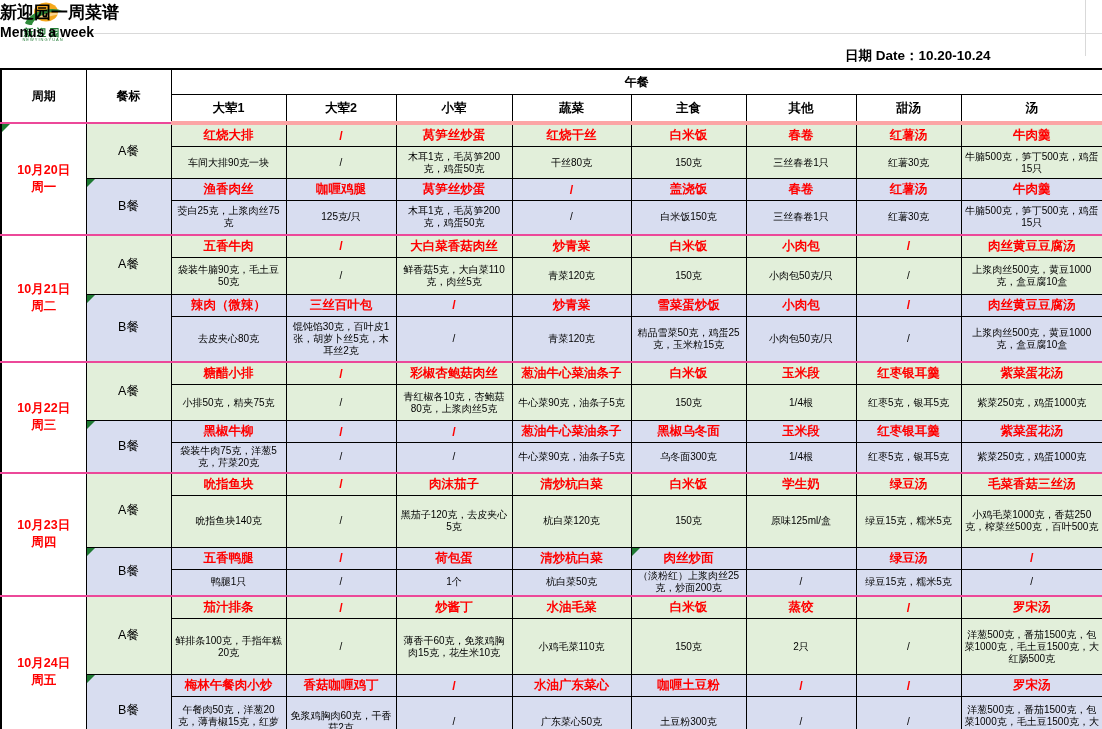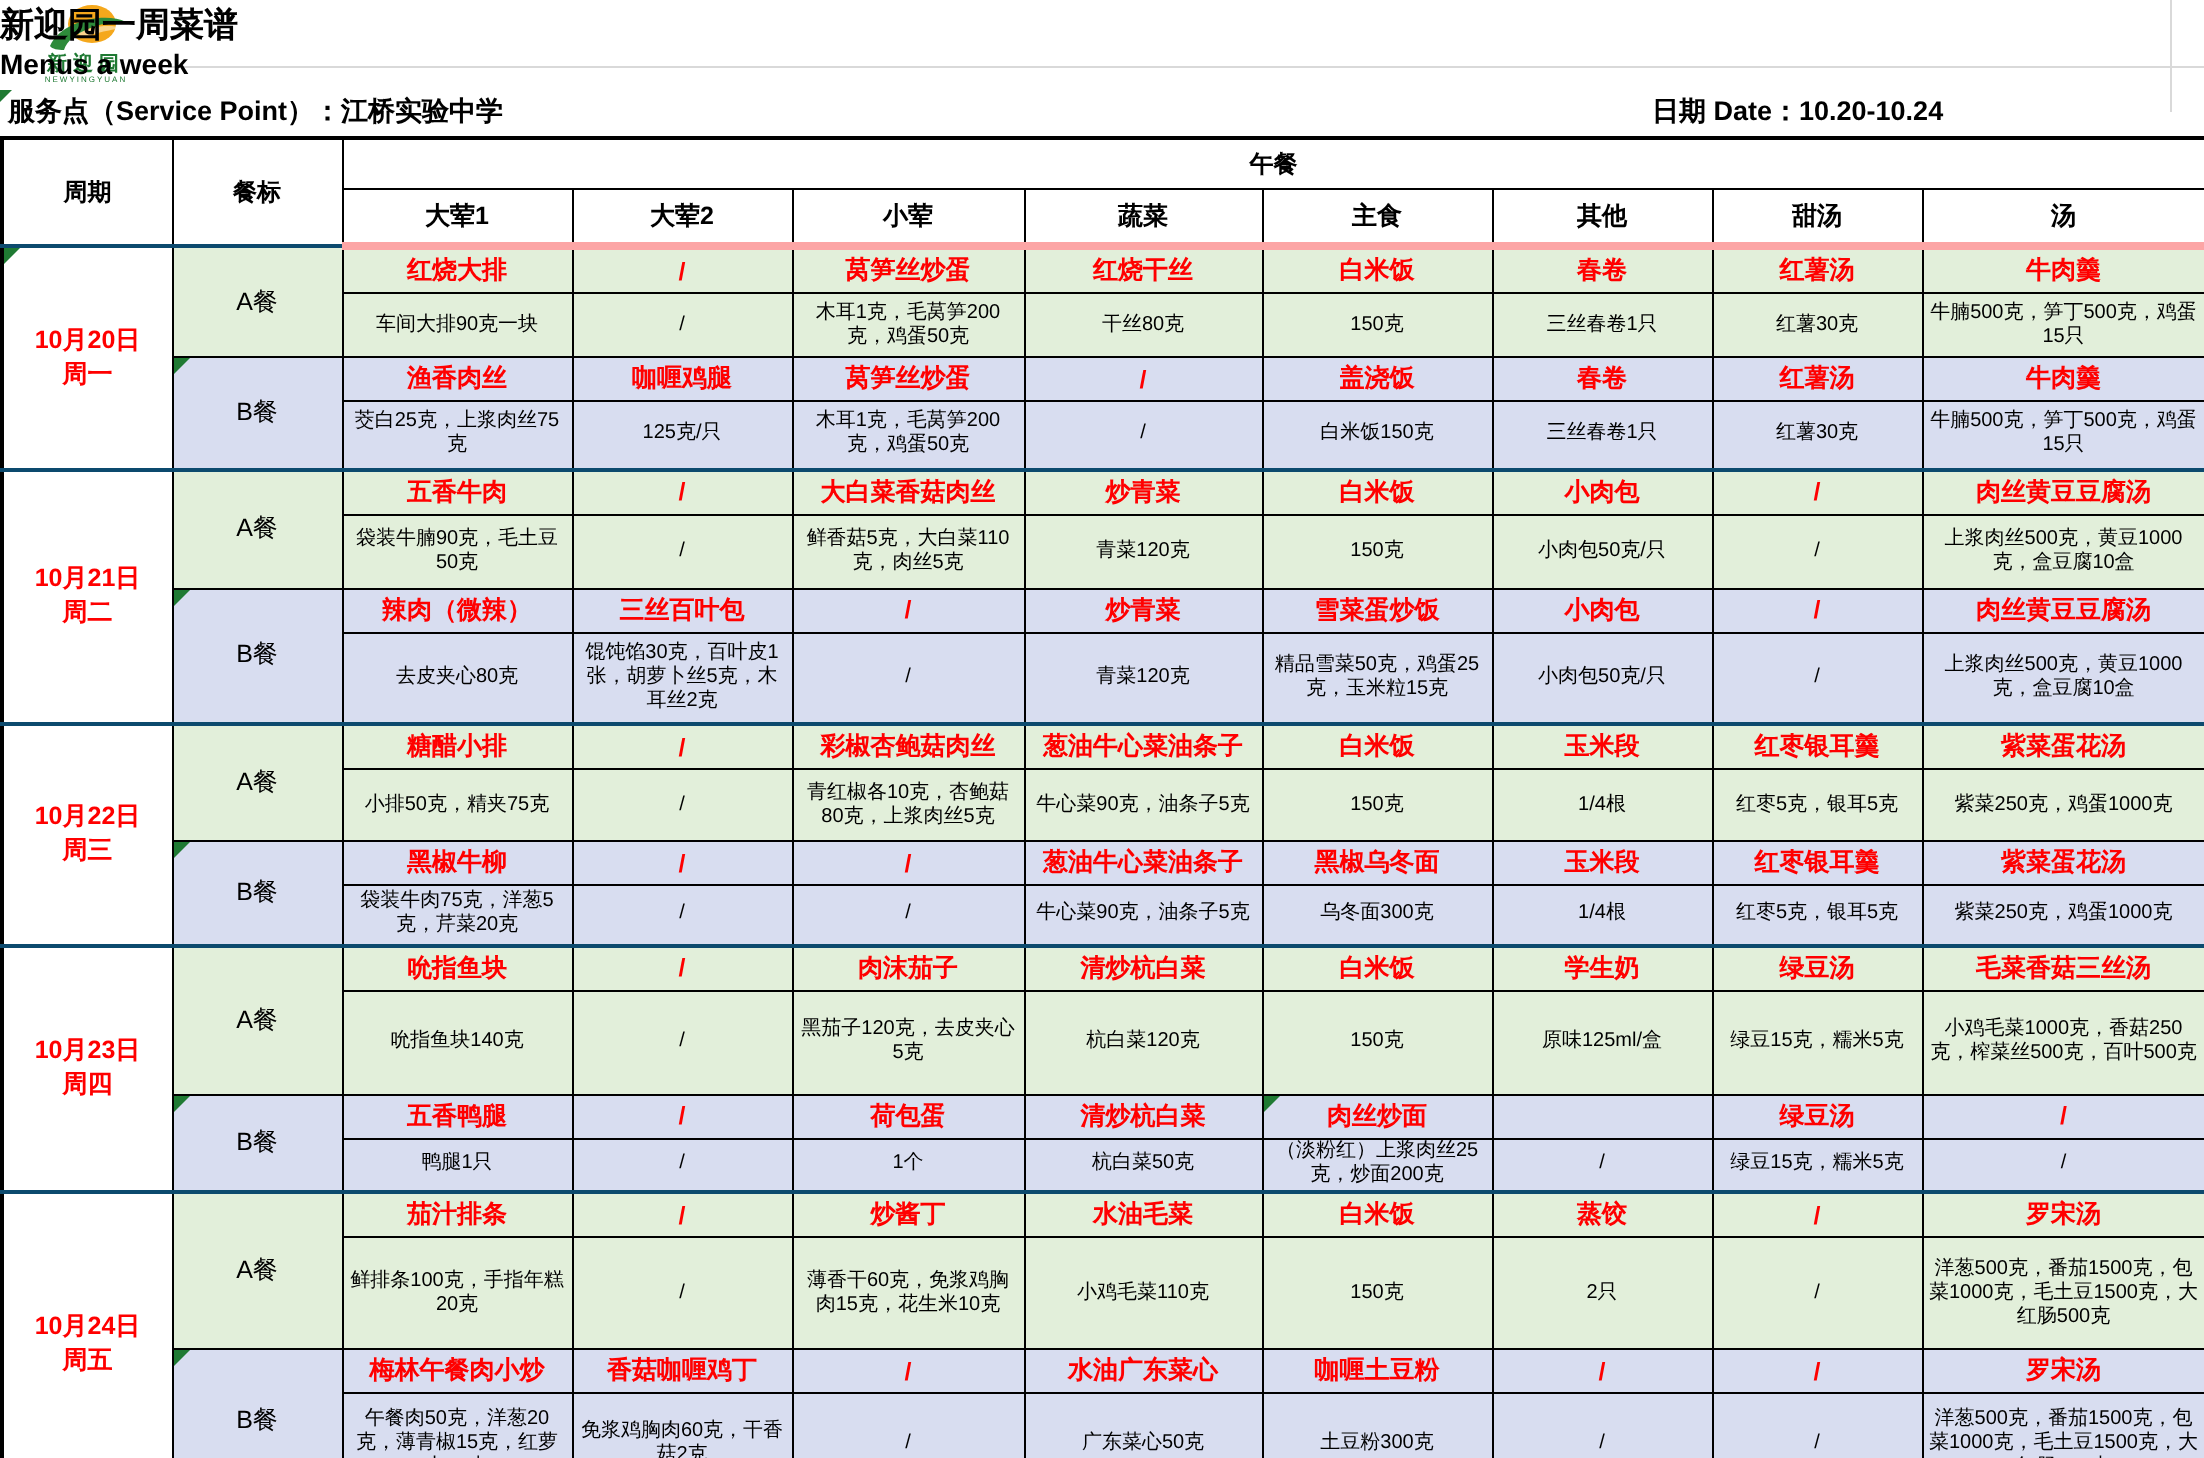--- a/index.html
+++ b/index.html
@@ -14,30 +14,30 @@
   .logo-mark{display:block;margin:0 auto;}
   .logo-zh{font-size:10px;font-weight:bold;color:#1f7a33;letter-spacing:3px;line-height:9px;}
   .logo-en{font-size:4px;color:#1f7a33;letter-spacing:1px;line-height:5px;}
   .titles{position:absolute;left:0;right:0;top:2px;text-align:left;}
   .title-zh{font-size:17px;font-weight:bold;line-height:21px;}
   .title-en{font-size:14px;font-weight:bold;line-height:19px;}
 
   
   .inforow{position:relative;height:23px;font-weight:bold;font-size:13.5px;}
   .svc{position:absolute;left:4px;top:2px;}
-  .date{position:absolute;left:826px;top:2px;}
+  .date{position:absolute;left:845px;top:2px;}
 
   
   table{border-collapse:collapse;table-layout:fixed;width:1102px;}
   td,th{border:1px solid #000;padding:0 2px;text-align:center;vertical-align:middle;
         overflow:hidden;position:relative;}
   table{border:2px solid #000;}
   tr.hdr1 th{height:24px;font-size:12px;font-weight:bold;background:#fff;}
   tr.hdr2 th{height:26px;font-size:12.5px;font-weight:bold;background:#fff;border-bottom:4px solid #fca5a5;}
-  tr.day-start td{border-top:2px solid #0c4a6e;margin-top:46px;}
+  tr.day-start td{border-top:2px solid #ec4899;margin-top:46px;}
   td.day-cell{background:#fff;font-weight:bold;font-size:13.5px;line-height:17px;}
   td.meal-label{font-size:12.5px;font-weight:normal;}
   .meal-a td{background:#e2efda;}
   .meal-b td{background:#d8ddf0;}
   td.day-cell{background:#fff !important;}
   tr.name-row td{height:21px;color:#ff0000;font-weight:bold;font-size:12.5px;}
   tr.det-row td{color:#000;font-size:10px;line-height:12px;font-weight:normal;}
   td.meal-label{color:#000 !important;font-weight:normal !important;}
   .tri::after{content:"";position:absolute;top:0;left:0;width:0;height:0;
       border:4px solid transparent;border-top-color:#1f7a33;border-left-color:#1f7a33;}
@@ -61,21 +61,20 @@
       <div class="logo-zh">新迎园</div>
       <div class="logo-en">NEWYINGYUAN</div>
     </div>
     <div class="titles">
       <div class="title-zh">新迎园一周菜谱</div>
       <div class="title-en">Menus a week</div>
     </div>
   </div>
 
   <div class="inforow">
-    <span class="svc tri2">服务点（Service Point）：江桥实验中学</span>
     <span class="date">日期 Date：10.20-10.24</span>
   </div>
 
   <table>
     <colgroup>
       <col style="width:85px">
         <col style="width:85px">
         <col style="width:115px">
       <col style="width:110px">
         <col style="width:116px">

